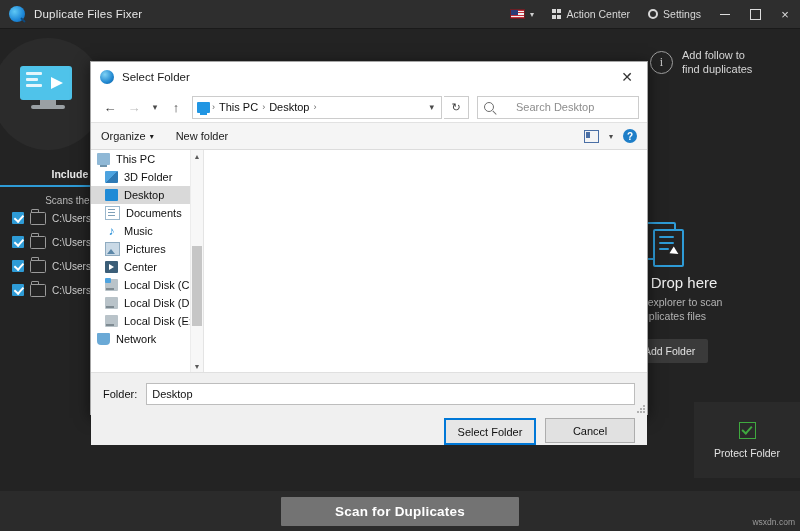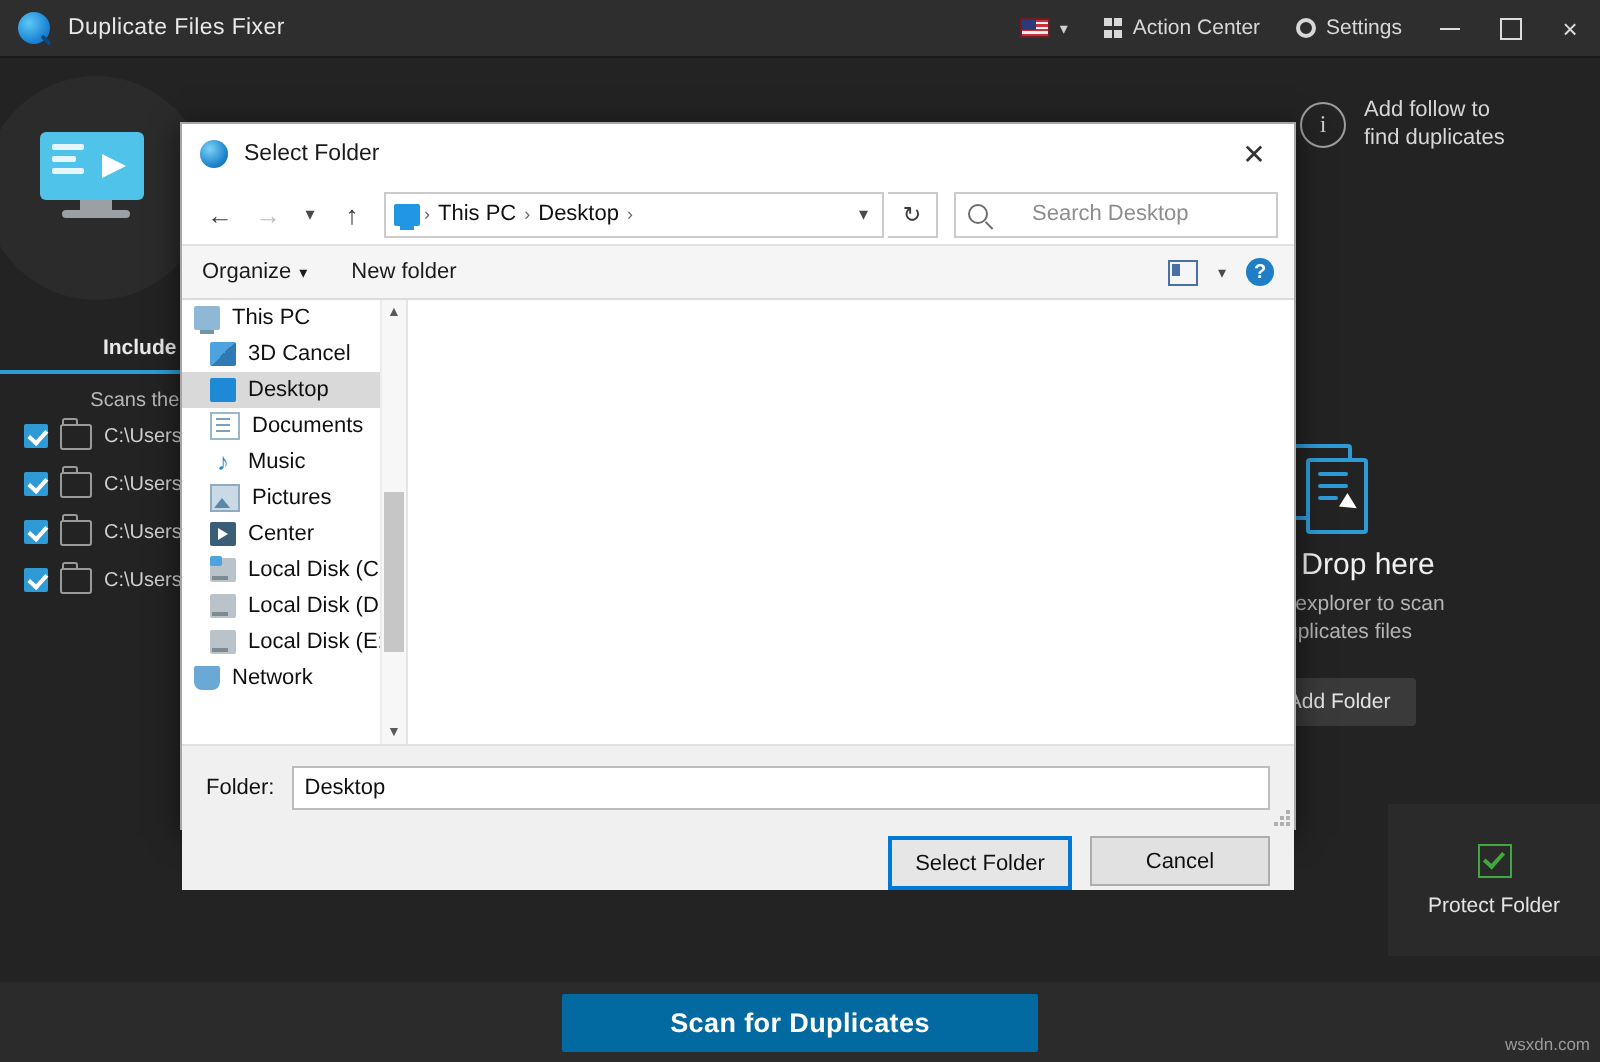--- a/index.html
+++ b/index.html
@@ -99,21 +99,21 @@
   .mag:after{content:"";position:absolute;right:-5px;bottom:-4px;width:7px;height:2px;
     background:#d04a43;transform:rotate(45deg);border-radius:1px;}
   .mag i{position:absolute;left:2px;top:4px;width:6px;height:2px;background:#d04a43;}
   .chk-box{width:15px;height:15px;border:1.6px solid #3fa93f;position:relative;}
   .chk-box:after{content:"";position:absolute;left:4px;top:1px;width:4px;height:8px;
     border:solid #3fa93f;border-width:0 2.4px 2.4px 0;transform:rotate(42deg);}
 
   
   #scan-bar{position:absolute;left:0;top:491px;width:800px;height:40px;background:#2b2b2b;
     display:flex;align-items:center;justify-content:center;}
-  #scan-btn{background:#0369a1;color:#fff;font-size:13.5px;font-weight:bold;
+  #scan-btn{background:#737373;color:#fff;font-size:13.5px;font-weight:bold;
     padding:7px 54px;border-radius:1px;letter-spacing:.2px;}
   #watermark{position:absolute;right:5px;bottom:4px;color:#9a9a9a;font-size:8.5px;}
 
   
   #dialog{position:absolute;left:90px;top:61px;width:556px;height:352px;
     background:#f0f0f0;border:1px solid #a6a6a6;
     box-shadow:0 3px 14px rgba(0,0,0,.55);font-size:11.5px;color:#101010;}
   #dlg-titlebar{height:30px;background:#ffffff;display:flex;align-items:center;
     position:relative;}
   #dlg-icon{width:14px;height:14px;margin-left:9px;border-radius:50%;
@@ -390,21 +390,21 @@
 
   <div id="dlg-body">
 
     <div id="tree-pane">
       <div class="tree-item root">
         <span class="ti ic-pc"></span>
         <span>This PC</span>
       </div>
       <div class="tree-item">
         <span class="ti ic-3d"></span>
-        <span>3D Cancel</span>
+        <span>3D Folder</span>
       </div>
       <div class="tree-item sel">
         <span class="ti ic-desk"></span>
         <span>Desktop</span>
       </div>
       <div class="tree-item">
         <span class="ti ic-doc"></span>
         <span>Documents</span>
       </div>
       <div class="tree-item">

